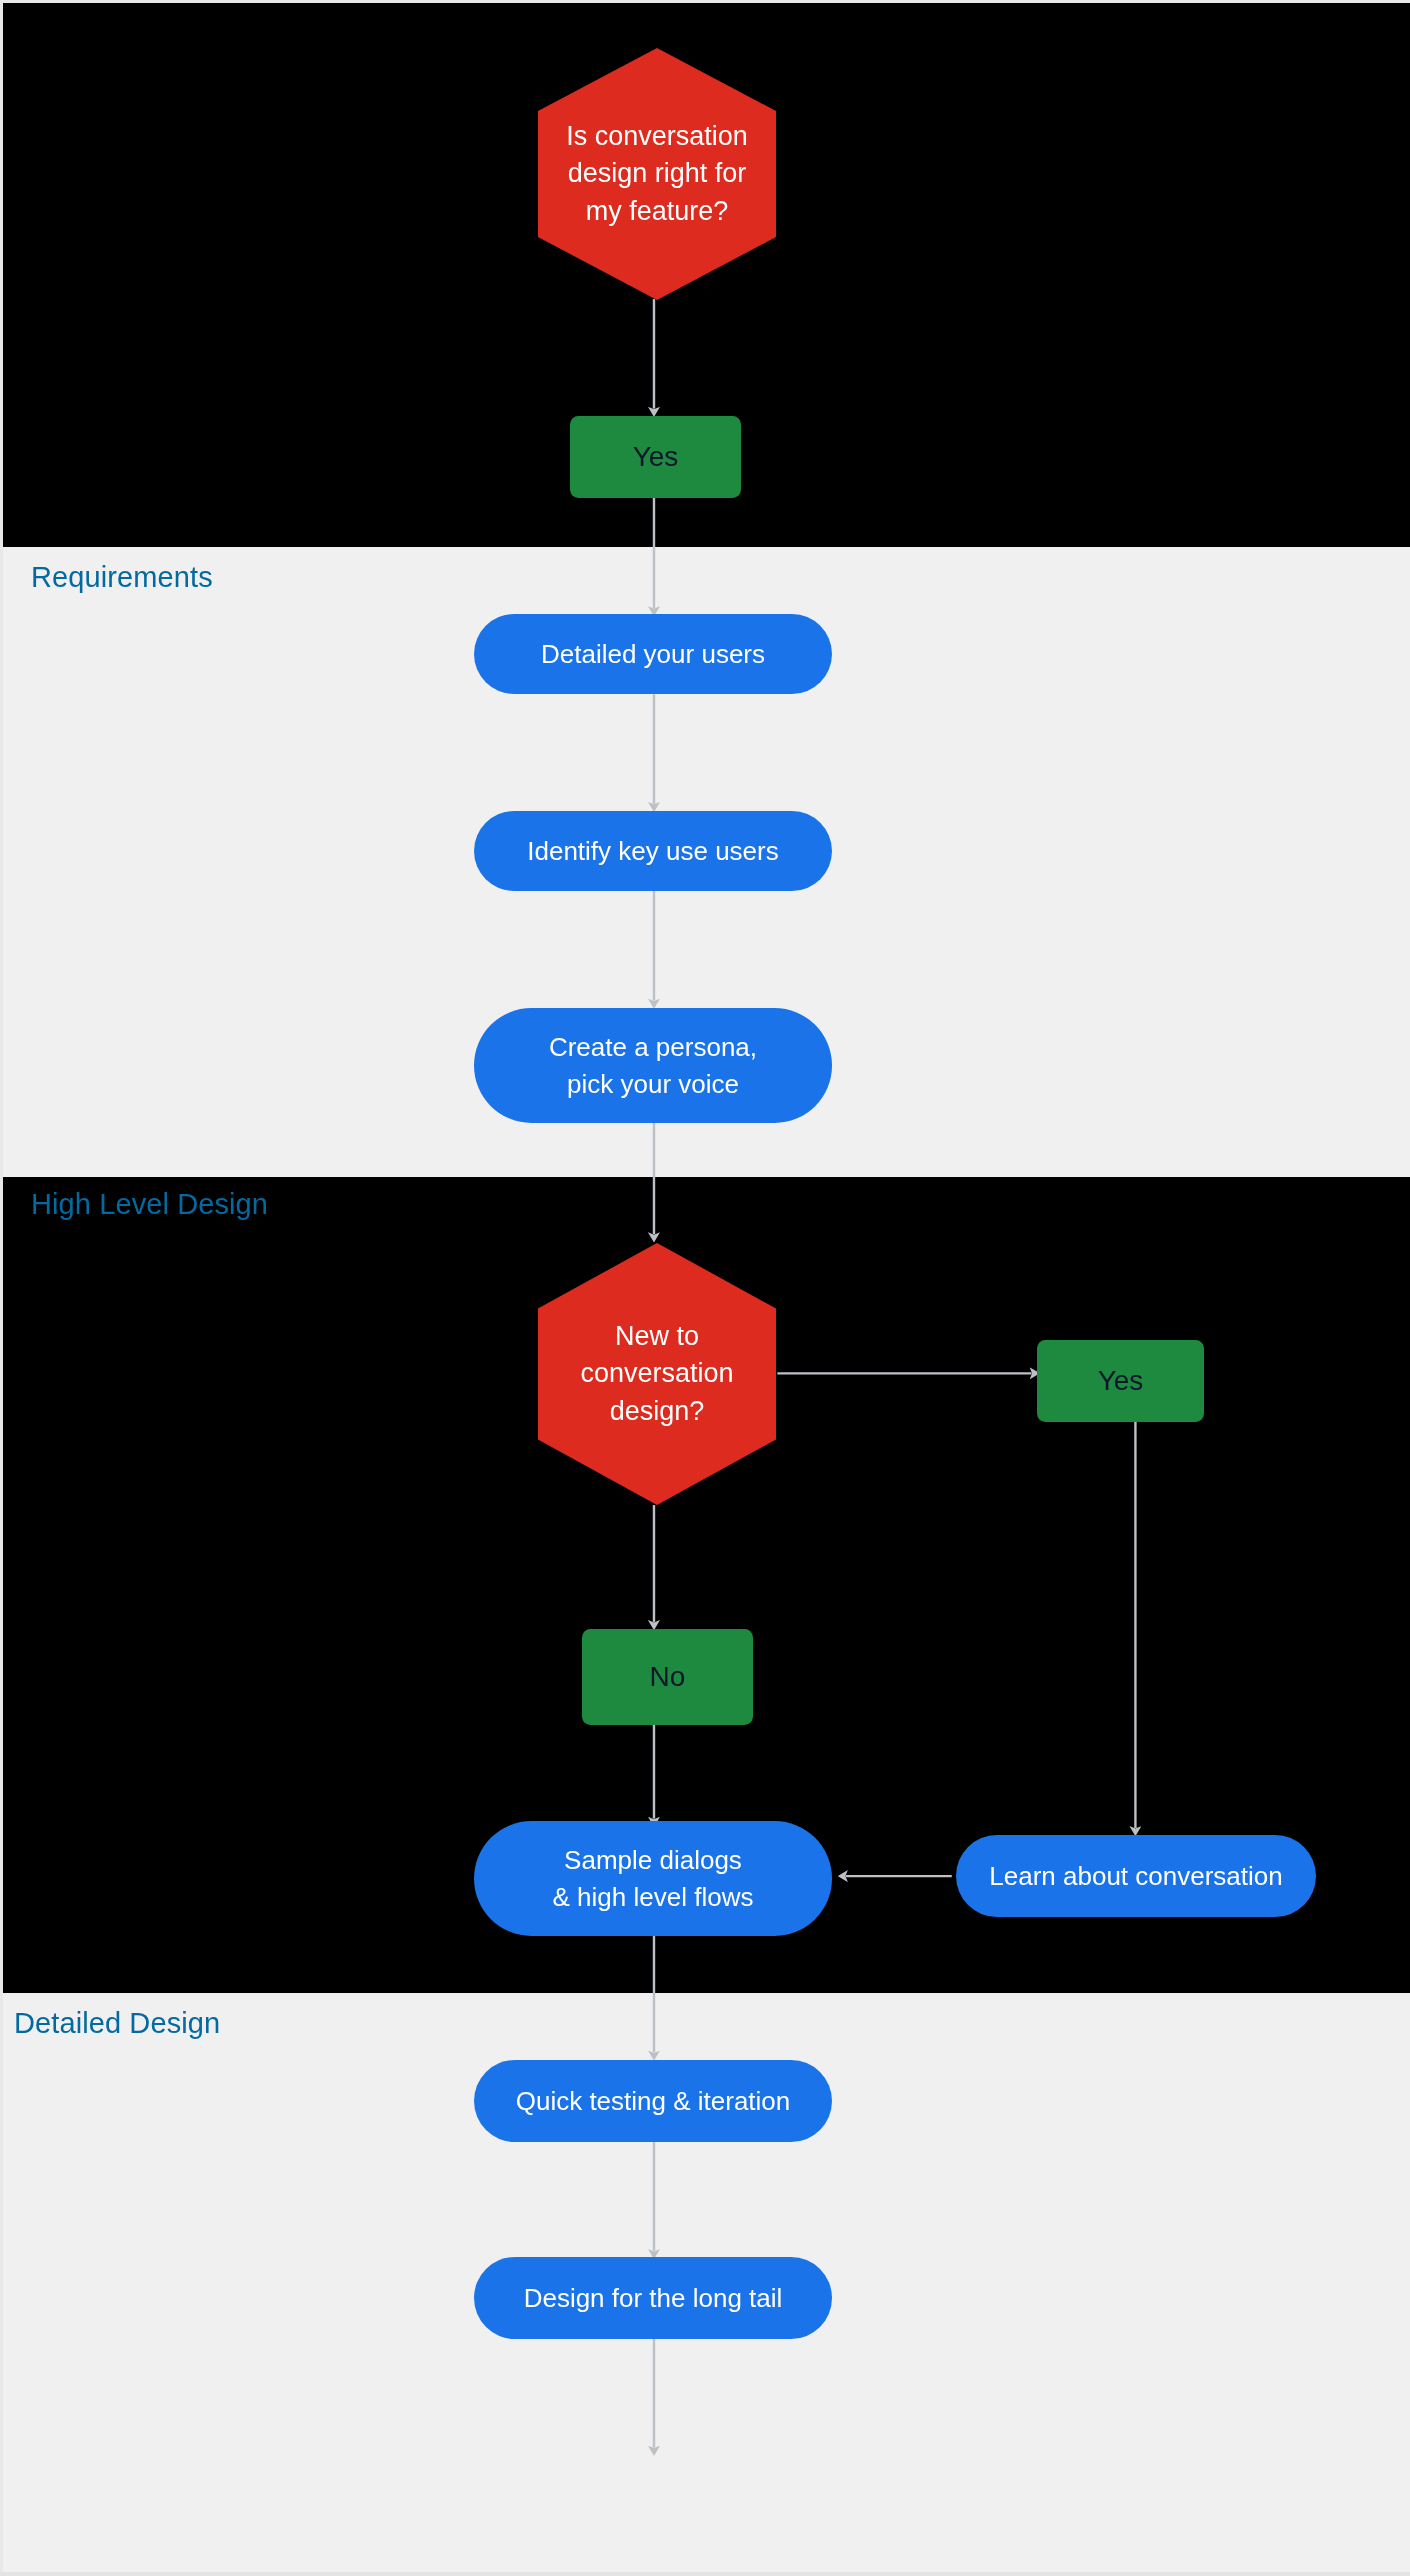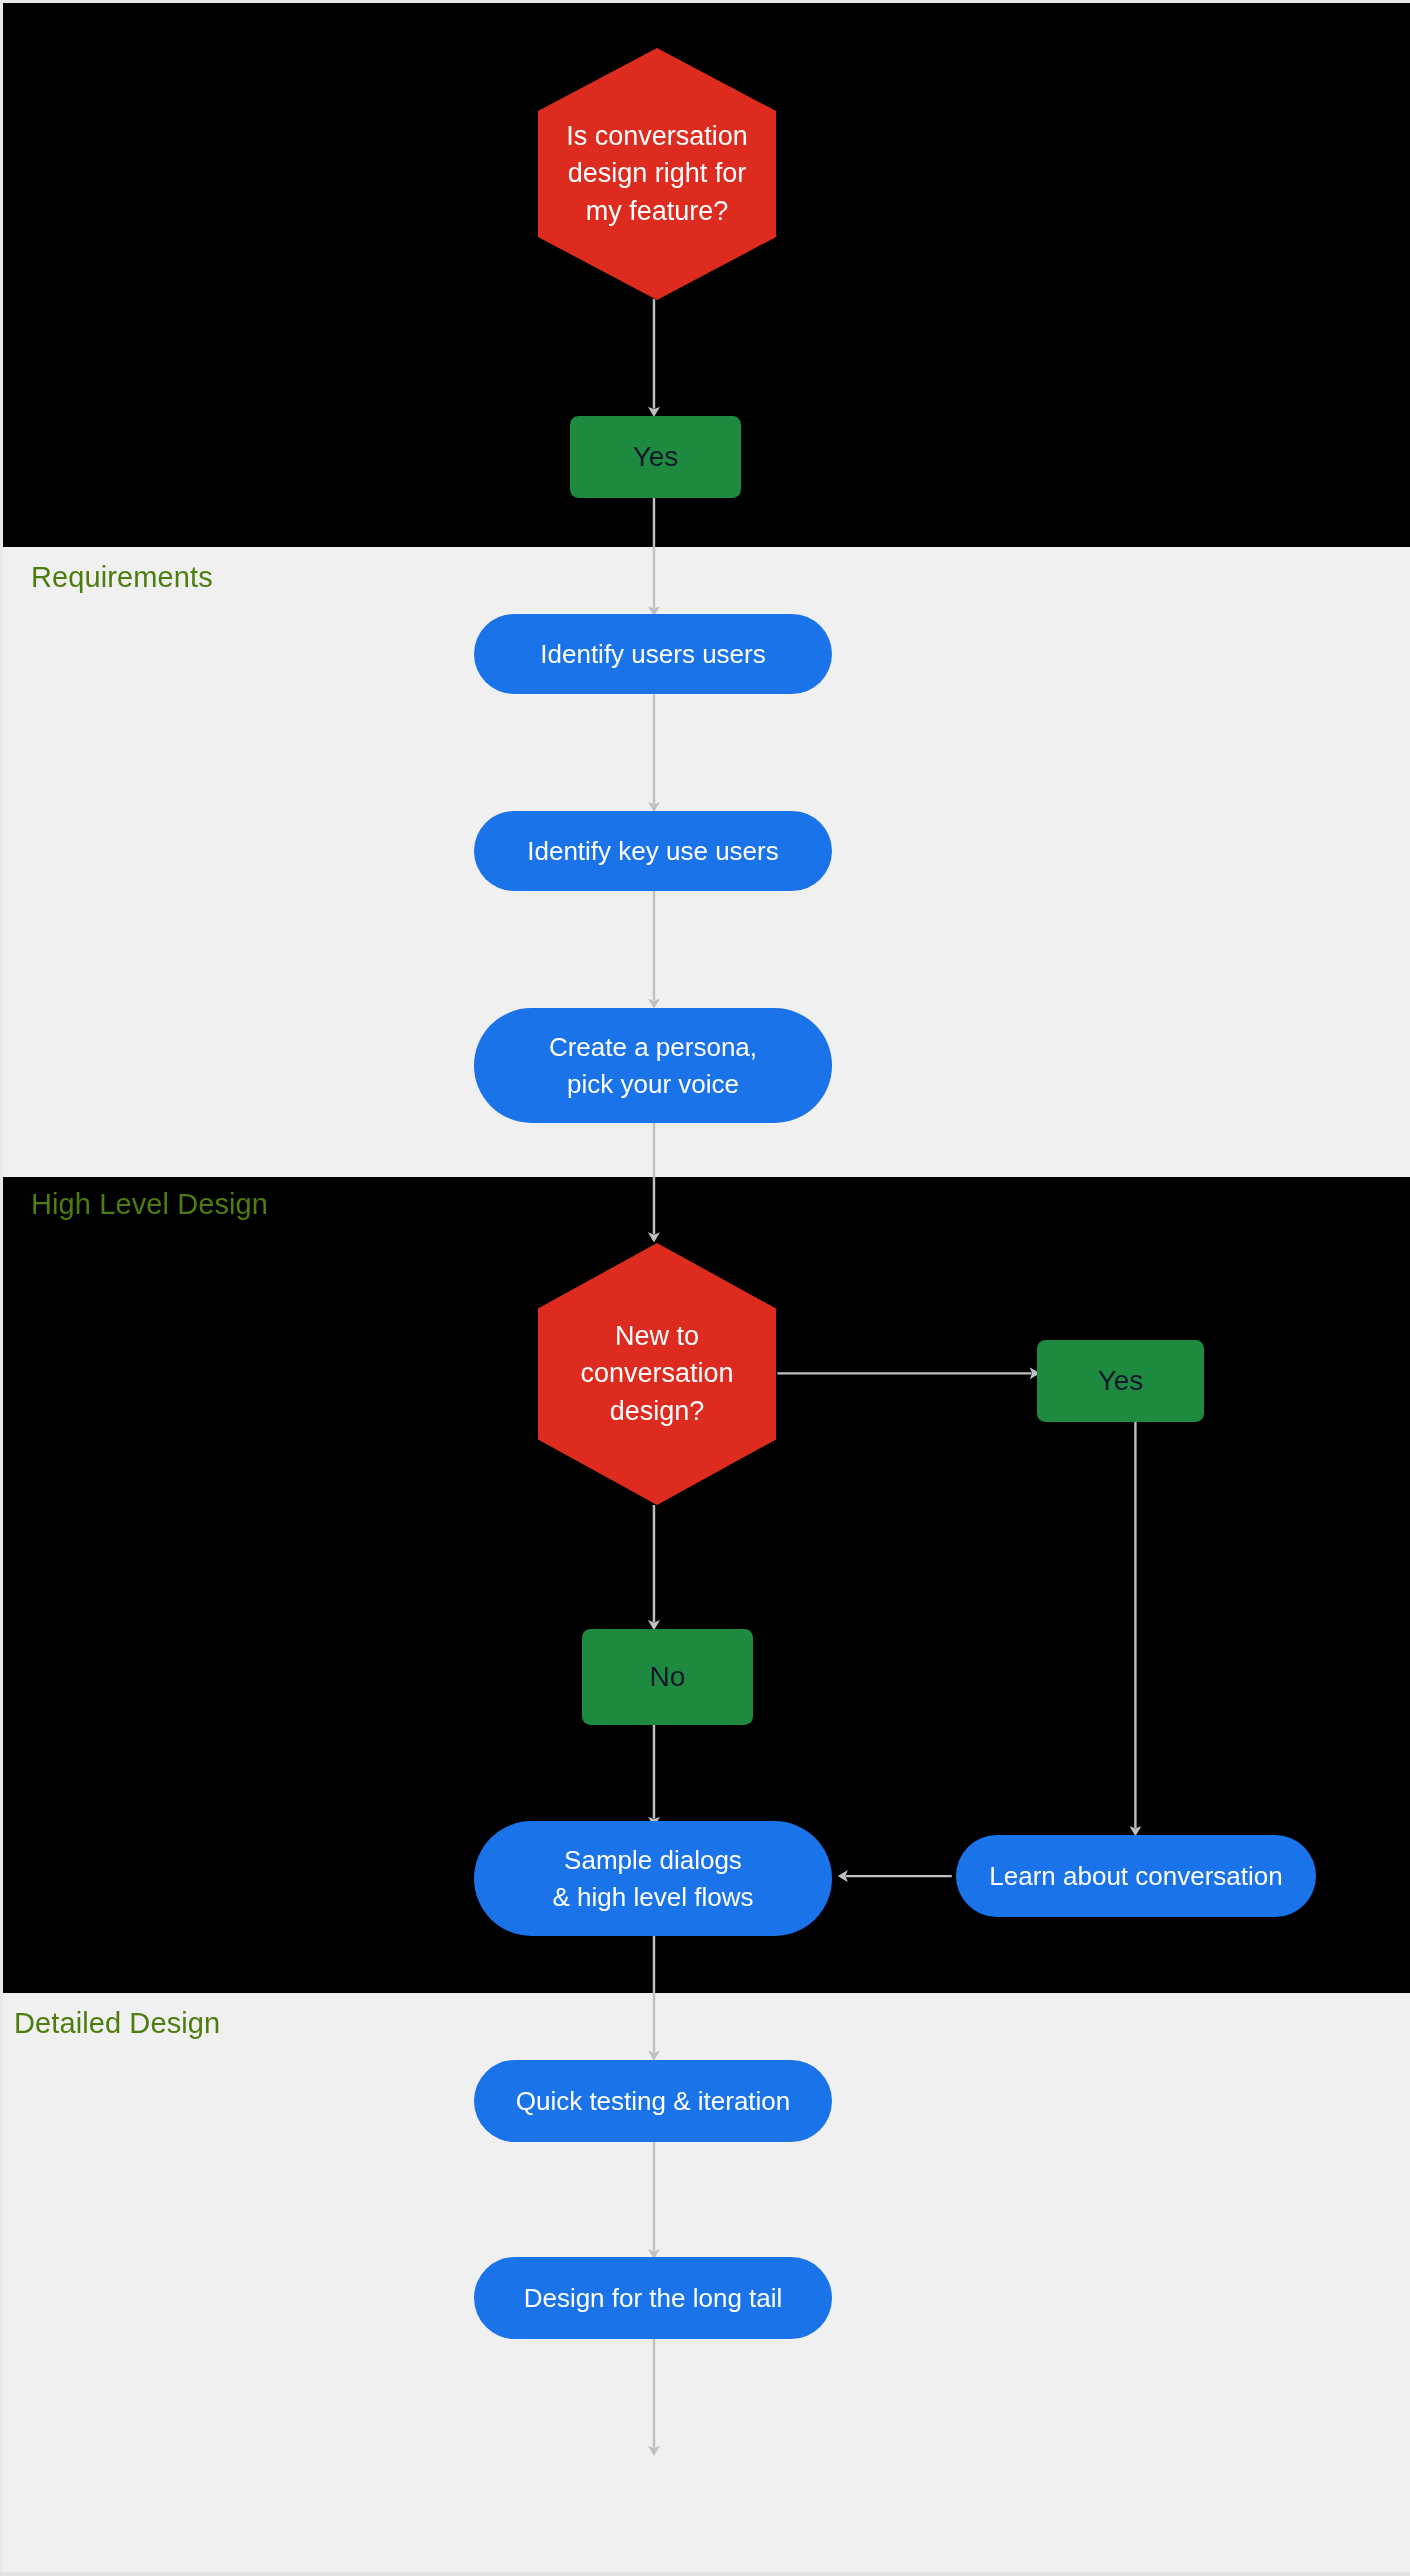--- a/index.html
+++ b/index.html
@@ -19,21 +19,21 @@
   
   .edge-left{position:absolute;left:0;top:0;width:2.8px;height:2576px;background:#e8e8e8;z-index:40;}
   .edge-top{position:absolute;left:0;top:0;width:1410px;height:2.8px;background:#e8e8e8;z-index:40;}
   .edge-bottom{position:absolute;left:0;bottom:0;width:1410px;height:3.7px;background:#e3e3e3;z-index:40;}
 
   
   .section-label{
     position:absolute;
     font-size:29px;
     letter-spacing:0.1px;
-    color:#4d7c0f;
+    color:#0369a1;
     white-space:nowrap;
     z-index:12;
   }
 
   
   .hexagon{
     position:absolute;
     display:flex;align-items:center;justify-content:center;
     text-align:center;
     color:#ffffff;
@@ -136,21 +136,21 @@
 
   <div class="hexagon" style="left:538px; top:48px; width:238px; height:252px; background:#DD2C1F;">
     <span>Is conversation<br>design right for<br>my feature?</span>
   </div>
 
   <div class="green-box" style="left:570px; top:416px; width:171px; height:82px; background:#1E8A3F;">
     <span>Yes</span>
   </div>
 
   <div class="pill" style="left:474px; top:614px; width:358px; height:80px; background:#1A73E8;">
-    <span>Identify users users</span>
+    <span>Detailed your users</span>
   </div>
 
   <div class="pill" style="left:474px; top:811px; width:358px; height:80px; background:#1A73E8;">
     <span>Identify key use users</span>
   </div>
 
   <div class="pill" style="left:474px; top:1008px; width:358px; height:115px; background:#1A73E8;">
     <span>Create a persona,<br>pick your voice</span>
   </div>
 

